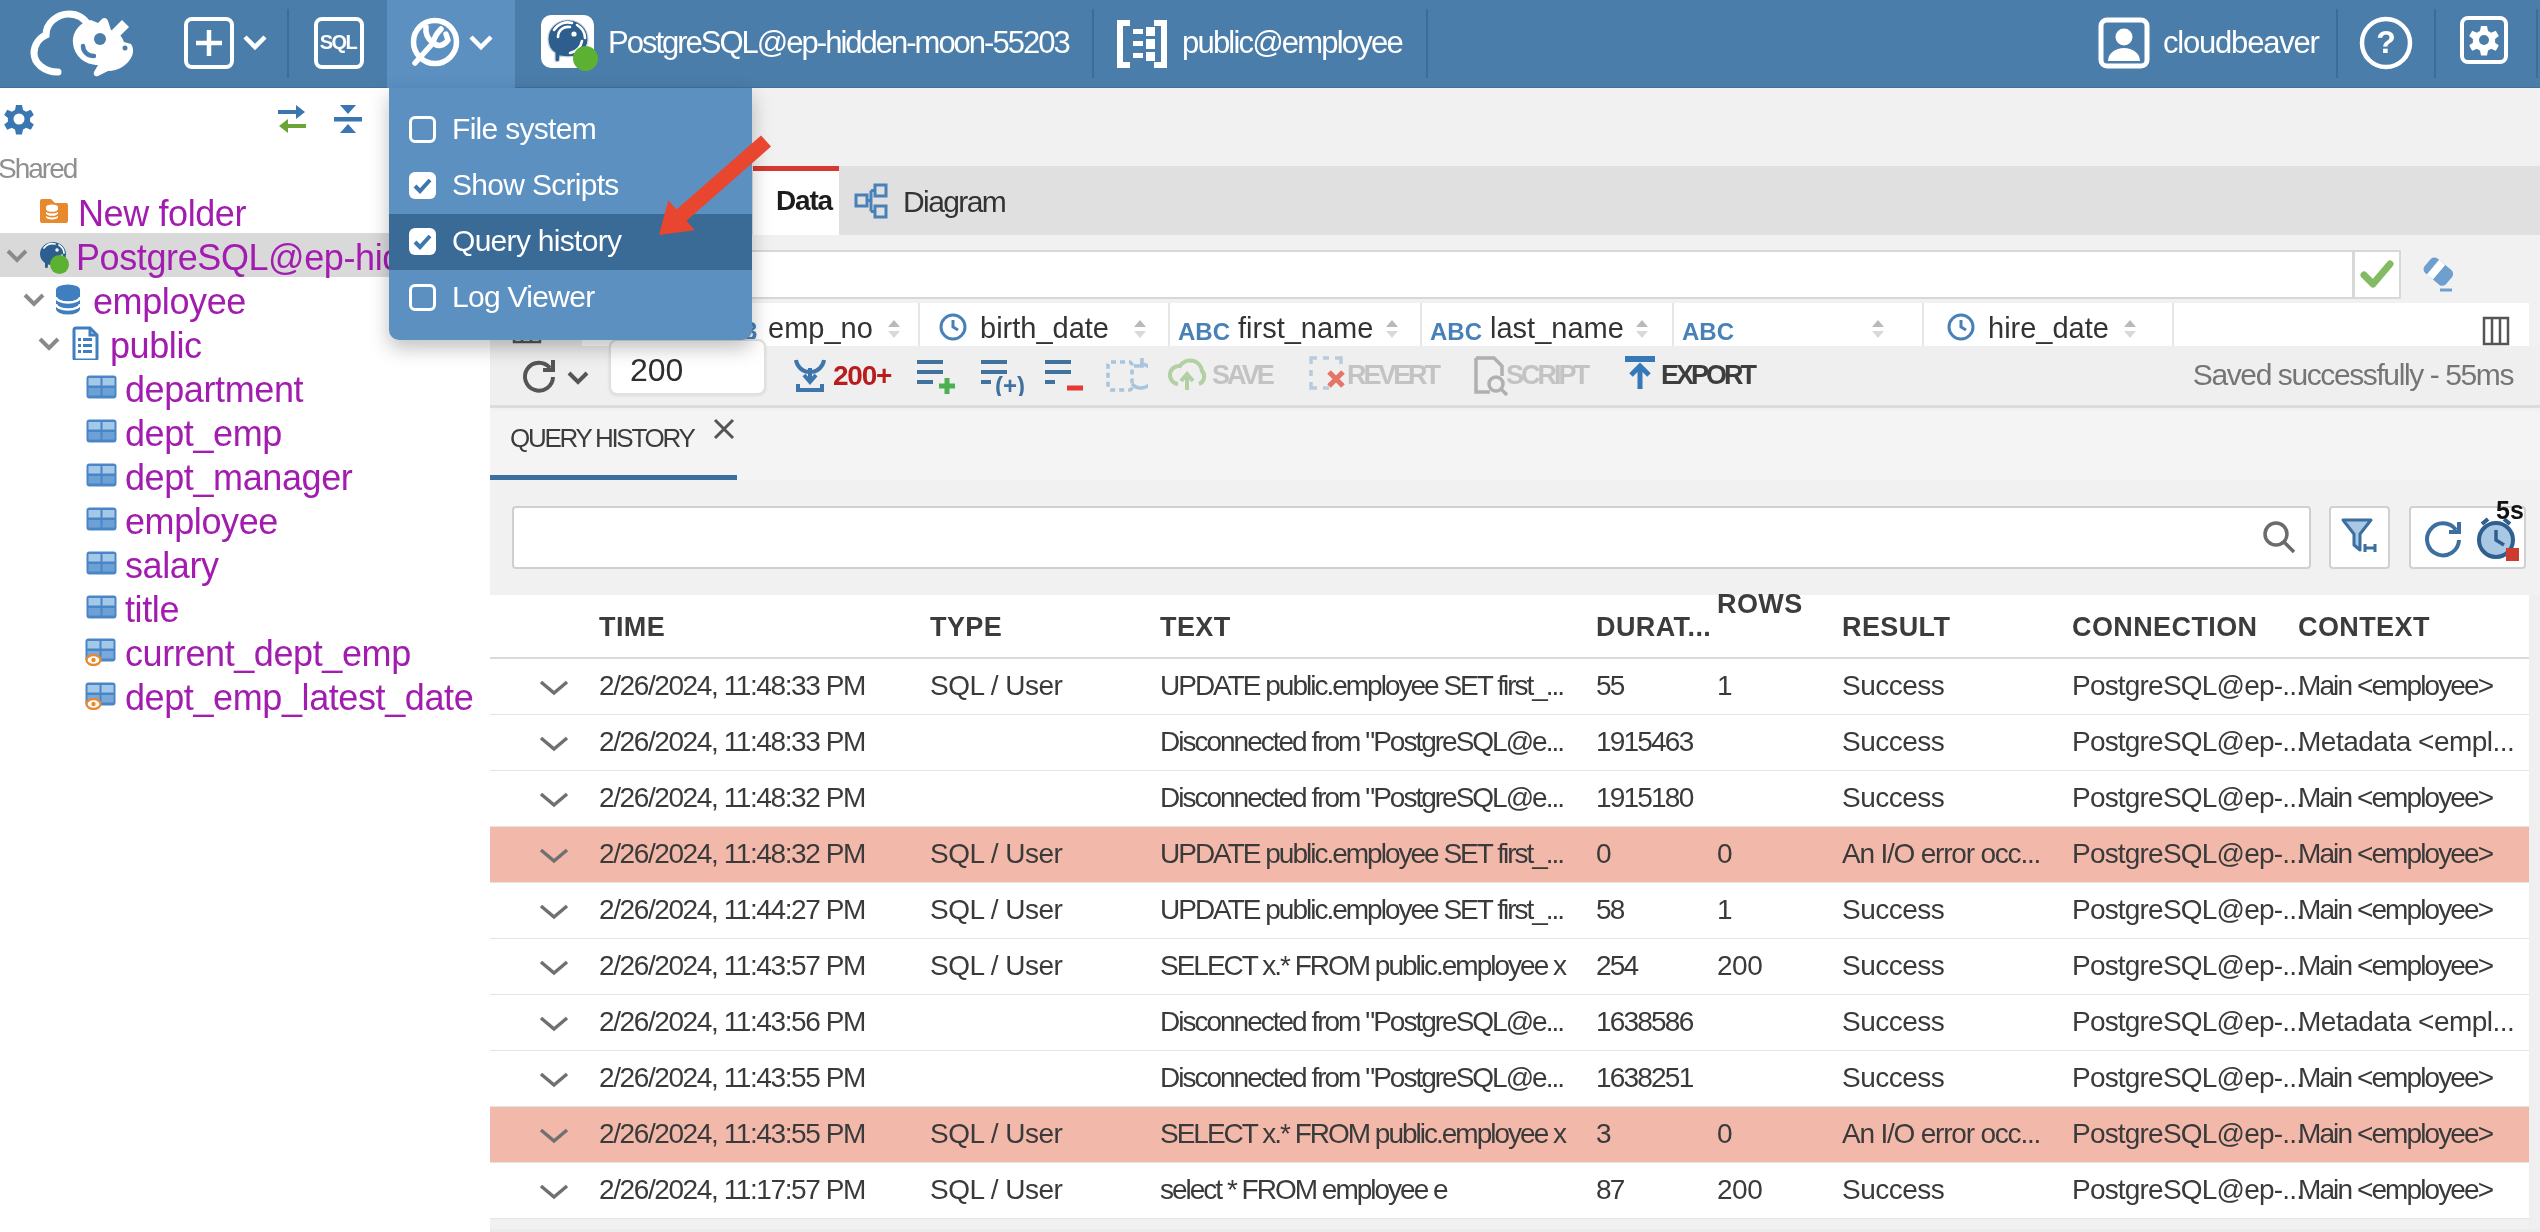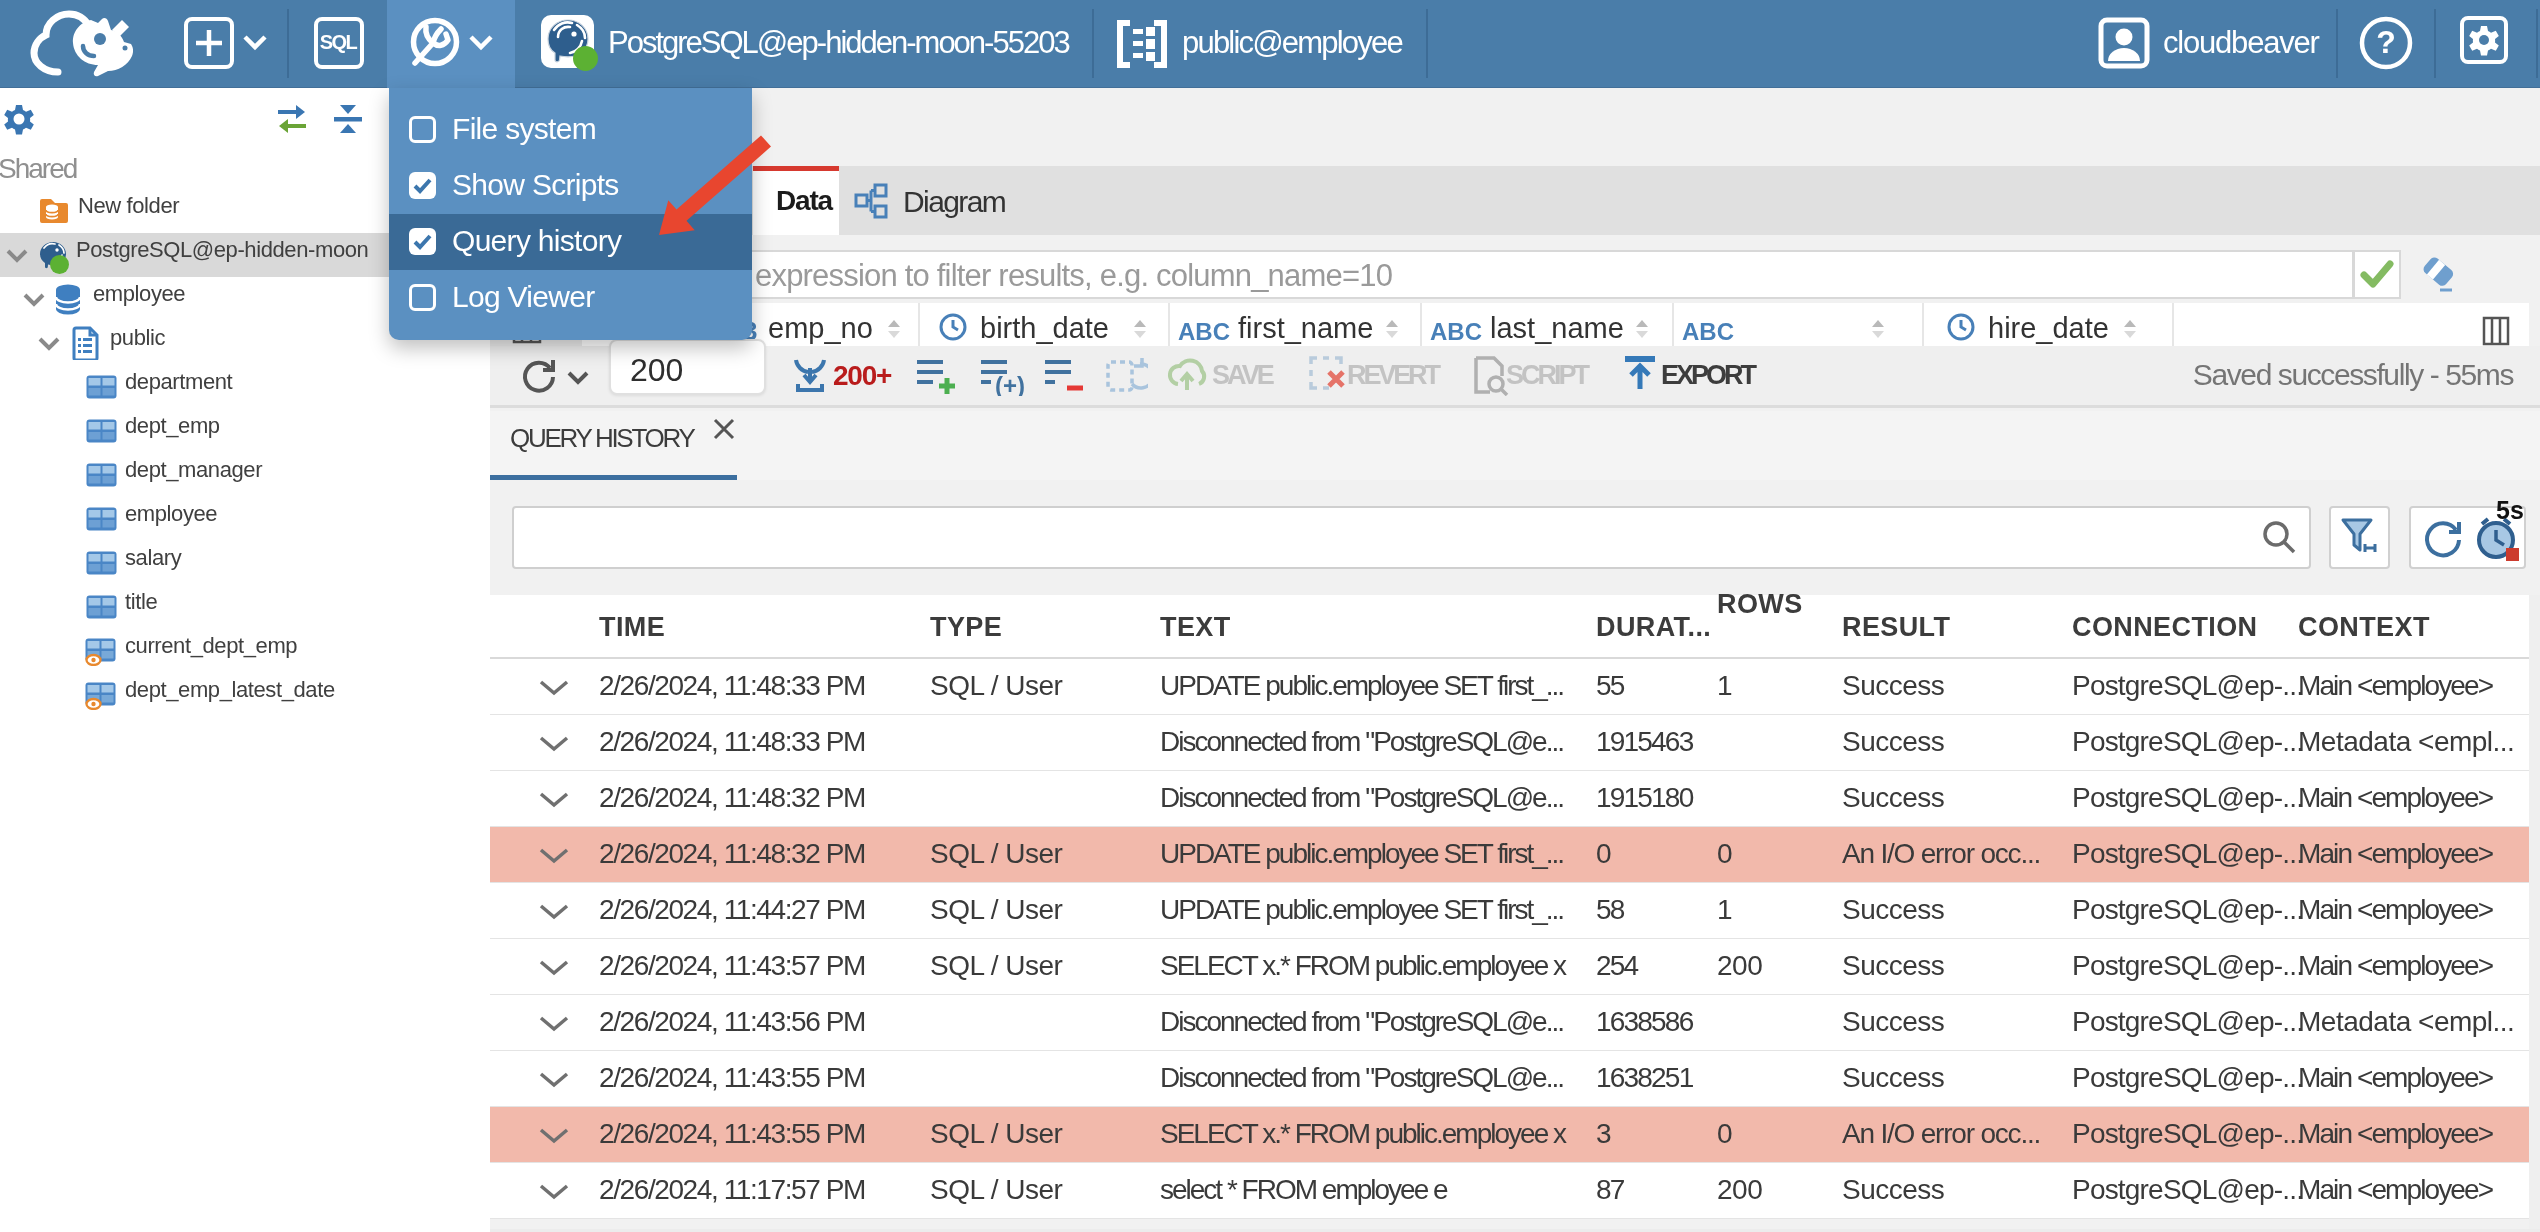--- a/index.html
+++ b/index.html
@@ -1,21 +1,21 @@
 <!DOCTYPE html>
 <html><head>
 <meta charset="utf-8">
 <style>
 html,body{margin:0;padding:0;background:#fff;}
 *{box-sizing:border-box;}
 #root{position:relative;width:2540px;height:1232px;overflow:hidden;font-family:"Liberation Sans",sans-serif;background:#fff;}
 .a{position:absolute;}
 .hdrtxt{color:#fff;font-size:31px;letter-spacing:-1.2px;white-space:nowrap;}
 .vdiv{position:absolute;top:9px;width:2px;height:69px;background:#3d6c96;}
-.treetxt{font-size:22px;color:#404040;letter-spacing:-0.4px;white-space:nowrap;}
+.treetxt{font-size:36px;color:#a21caf;letter-spacing:-0.4px;white-space:nowrap;}
 .rowtxt{font-size:28px;color:#3a3a3a;letter-spacing:-0.5px;white-space:nowrap;}
 .htxt{font-size:27px;font-weight:bold;color:#3c3c3c;letter-spacing:0.4px;white-space:nowrap;}
 .ddtxt{color:#fff;font-size:30px;letter-spacing:-0.7px;white-space:nowrap;}
 .ph{color:#9a9a9a;}
 .c1{letter-spacing:-1.4px;}
 .c3{letter-spacing:-2.0px;}
 .c4{letter-spacing:-1.8px;}
 .c7{letter-spacing:-0.8px;}
 .c6{letter-spacing:-1.2px;}
 .c8m{letter-spacing:-1.9px;}
@@ -36,21 +36,20 @@
  <g fill="none" stroke="#4880b8" stroke-width="3">
   <rect x="2" y="12" width="11" height="11" fill="#e0e0e0"></rect>
   <rect x="21" y="2" width="11" height="11" fill="#e0e0e0"></rect>
   <rect x="21" y="23" width="11" height="11" fill="#e0e0e0"></rect>
   <path d="M13,17.5 h4 M17,7.5 h4 M17,28.5 h4 M17,7.5 v21"></path>
  </g>
 </svg>
 <div class="a" id="tb2" style="left:903px;top:185px;font-size:30px;color:#333;letter-spacing:-1.6px;white-space:nowrap;">Diagram</div>
 
 <div class="a" style="left:505px;top:250px;width:1849px;height:49px;background:#fff;border:2px solid #d8d8d8;"></div>
-<div class="a ph" id="f1" style="left:755px;top:258px;font-size:31px;letter-spacing:-0.8px;white-space:nowrap;">expression to filter results, e.g. column_name=10</div>
 <div class="a" style="left:2353px;top:250px;width:48px;height:49px;background:#fff;border:2px solid #d8d8d8;"></div>
 <svg class="a" style="left:2359px;top:256px" width="36" height="36" viewBox="0 0 36 36">
       <path d="M5,19 l9,9 L31,8" fill="none" stroke="#84bb62" stroke-width="7" stroke-linecap="round" stroke-linejoin="round"></path>
     </svg>
 <svg class="a" style="left:2418px;top:254px" width="40" height="42" viewBox="0 0 40 42">
  <g transform="rotate(40 20 18)">
         <rect x="6" y="8" width="28" height="19" rx="5" fill="#6f9fce"></rect>
         <rect x="13" y="8" width="8" height="19" fill="#fff"></rect>
       </g>
  <path d="M22,36 h12" stroke="#6f9fce" stroke-width="3"></path>

